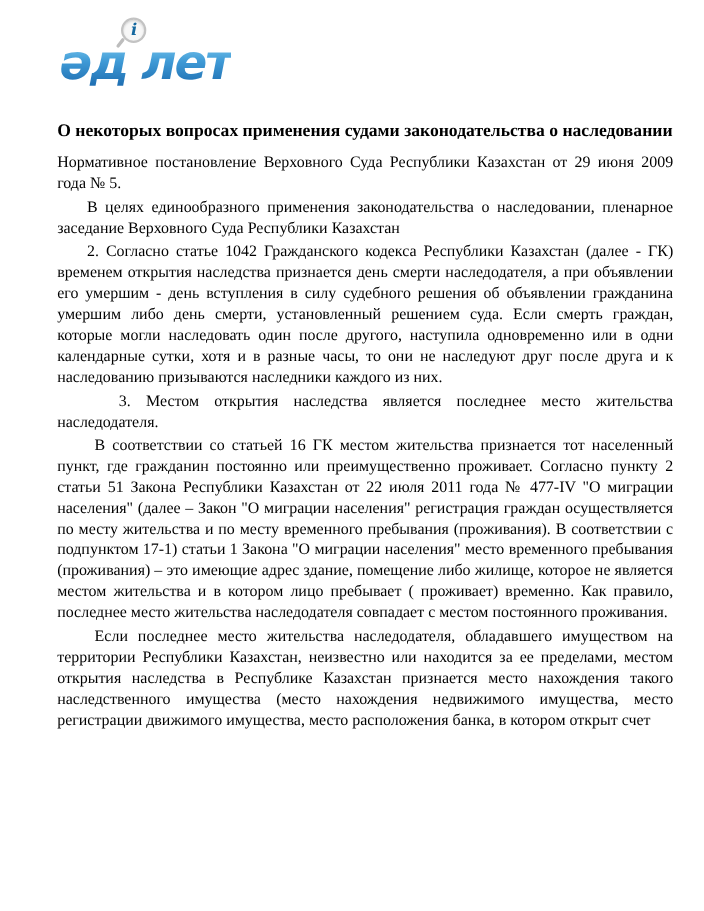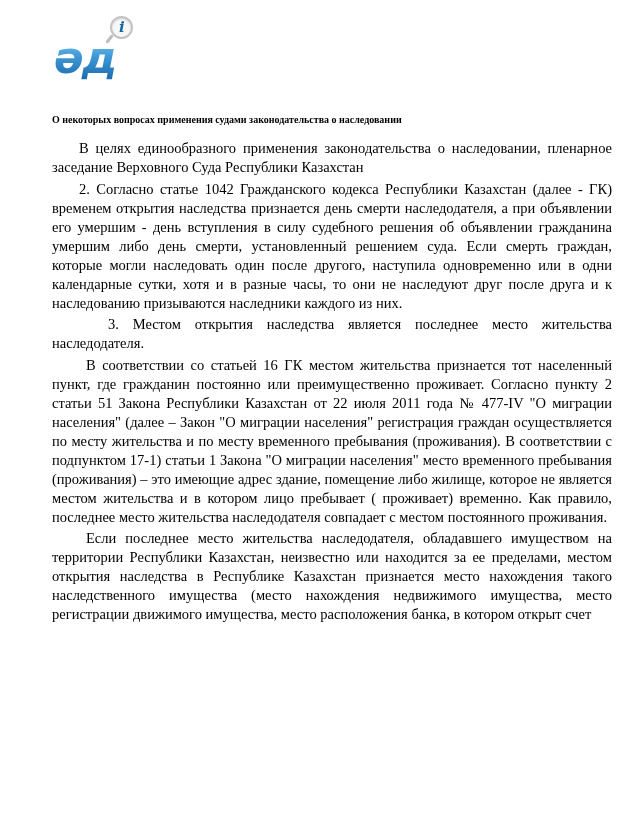--- a/index.html
+++ b/index.html
@@ -62,21 +62,21 @@
     left: -4px;
     width: 3px;
     height: 10px;
     background: #bdbdbd;
     border-radius: 2px;
     transform: rotate(38deg);
   }
   
   .doc-title {
     font-family: "Liberation Serif", serif;
-    font-size: 10px;
+    font-size: 16px;
     font-weight: bold;
     color: #000000;
     margin: 12px 0 10px 0;
     line-height: 19px;
   }
   .doc p {
     font-family: "Liberation Serif", serif;
     font-size: 14.5px;
     line-height: 19px;
     color: #000000;
@@ -90,27 +90,28 @@
 </style>
 </head>
 <body>
 
 <div class="page">
 
   <div class="logo-wrap">
     <div class="logo-text">
       <span>әд</span><span class="lens-anchor"><span>ı</span><span class="magnifier">
             <span>i</span>
-          </span></span>
+          </span></span><span>лет</span>
     </div>
   </div>
 
   <h1 class="doc-title">О некоторых вопросах применения судами законодательства о наследовании</h1>
 
   <div class="doc">
+    <p class="ind-0">Нормативное постановление Верховного Суда Республики Казахстан от 29 июня 2009 года № 5.</p>
     <p class="ind-s">В целях единообразного применения законодательства о наследовании, пленарное заседание Верховного Суда Республики Казахстан</p>
     <p class="ind-s">2. Согласно статье 1042 Гражданского кодекса Республики Казахстан (далее - ГК) временем открытия наследства признается день смерти наследодателя, а при объявлении его умершим - день вступления в силу судебного решения об объявлении гражданина умершим либо день смерти, установленный решением суда. Если смерть граждан, которые могли наследовать один после другого, наступила одновременно или в одни календарные сутки, хотя и в разные часы, то они не наследуют друг после друга и к наследованию призываются наследники каждого из них.</p>
     <p class="ind-l">3. Местом открытия наследства является последнее место жительства наследодателя.</p>
     <p class="ind-m">В соответствии со статьей 16 ГК местом жительства признается тот населенный пункт, где гражданин постоянно или преимущественно проживает. Согласно пункту 2 статьи 51 Закона Республики Казахстан от 22 июля 2011 года № 477-IV "О миграции населения" (далее – Закон "О миграции населения" регистрация граждан осуществляется по месту жительства и по месту временного пребывания (проживания). В соответствии с подпунктом 17-1) статьи 1 Закона "О миграции населения" место временного пребывания (проживания) – это имеющие адрес здание, помещение либо жилище, которое не является местом жительства и в котором лицо пребывает ( проживает) временно. Как правило, последнее место жительства наследодателя совпадает с местом постоянного проживания.</p>
     <p class="ind-m">Если последнее место жительства наследодателя, обладавшего имуществом на территории Республики Казахстан, неизвестно или находится за ее пределами, местом открытия наследства в Республике Казахстан признается место нахождения такого наследственного имущества (место нахождения недвижимого имущества, место регистрации движимого имущества, место расположения банка, в котором открыт счет</p>
   </div>
 
 </div>
 
 </body></html>

